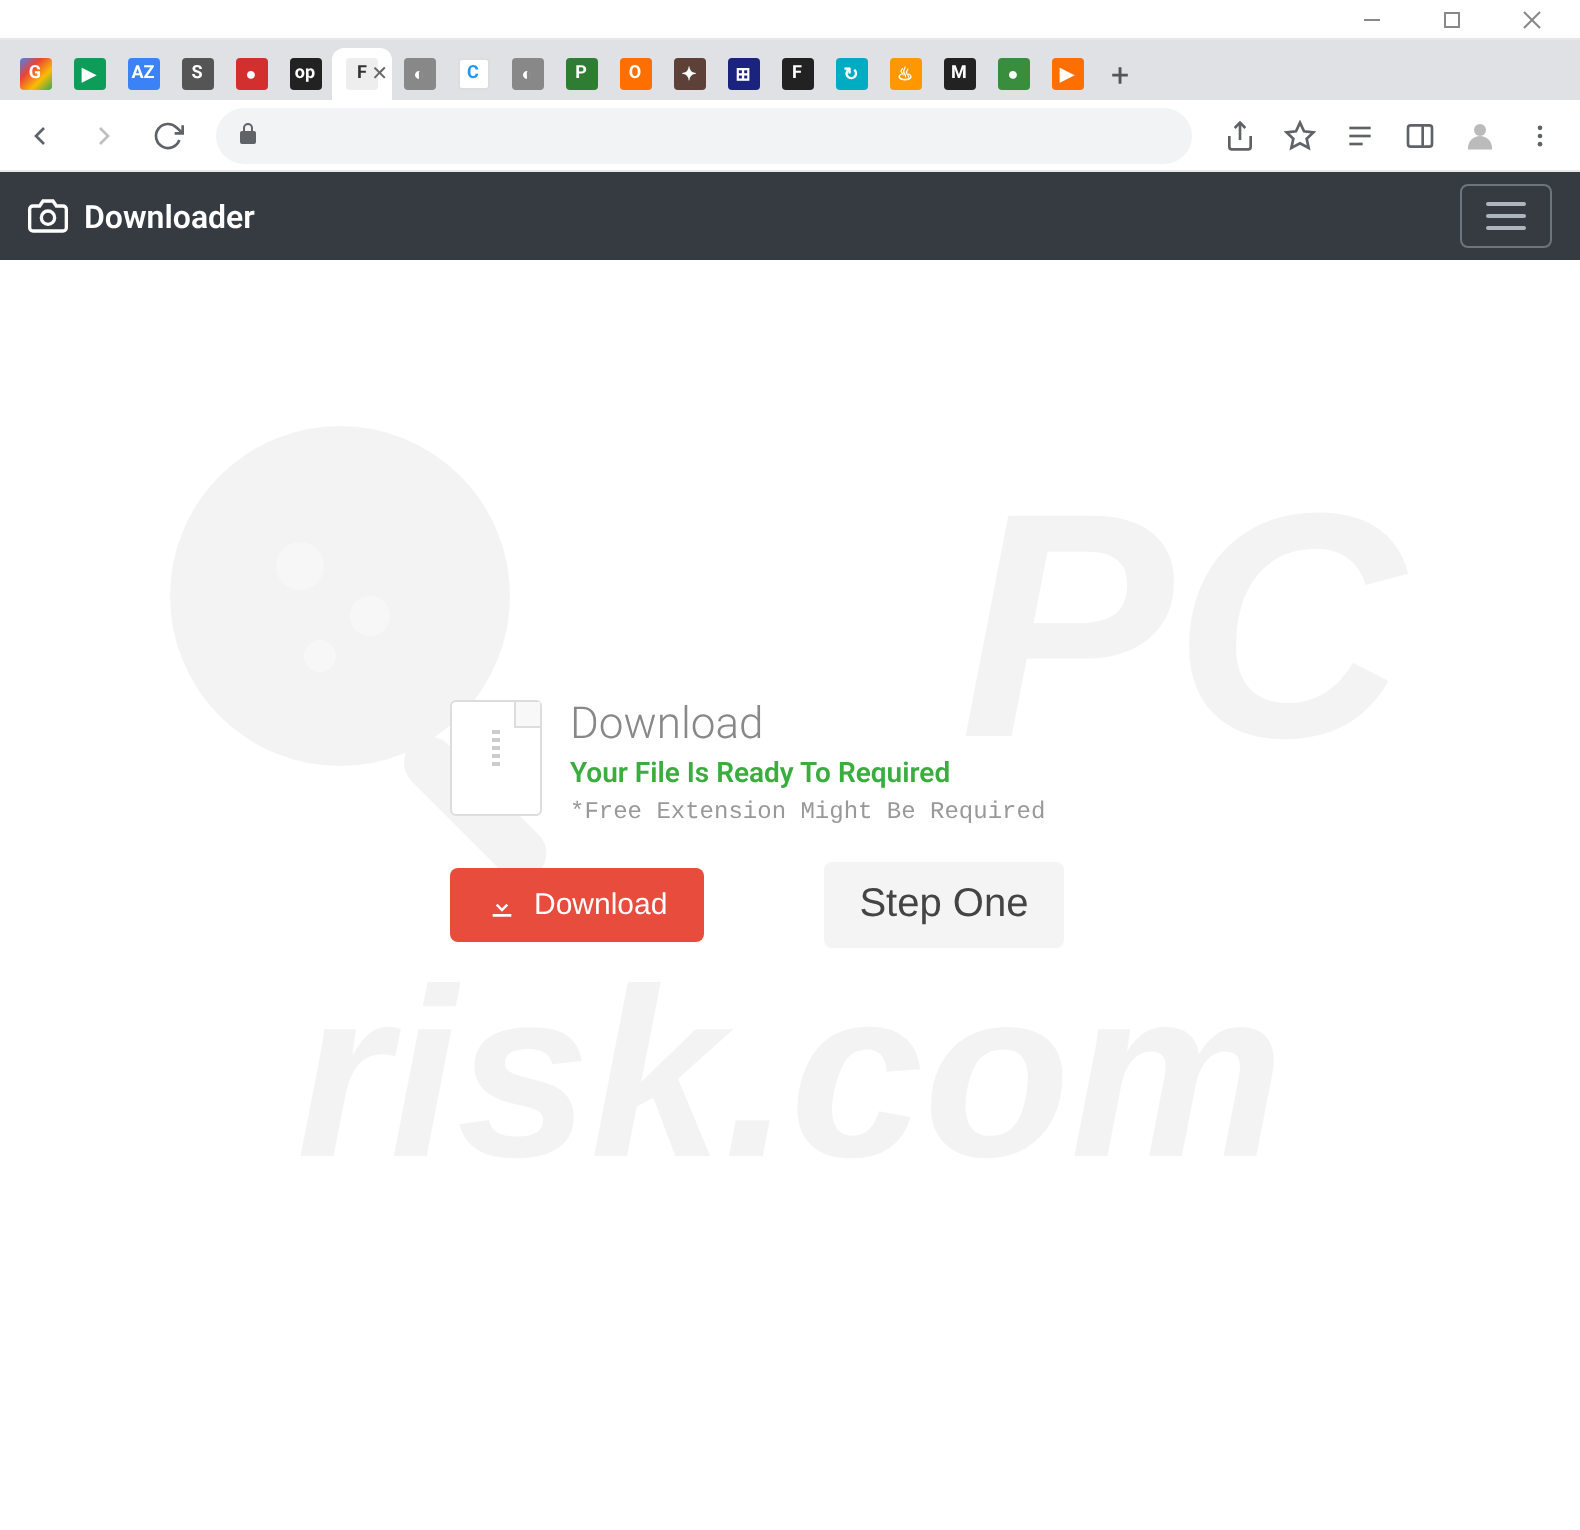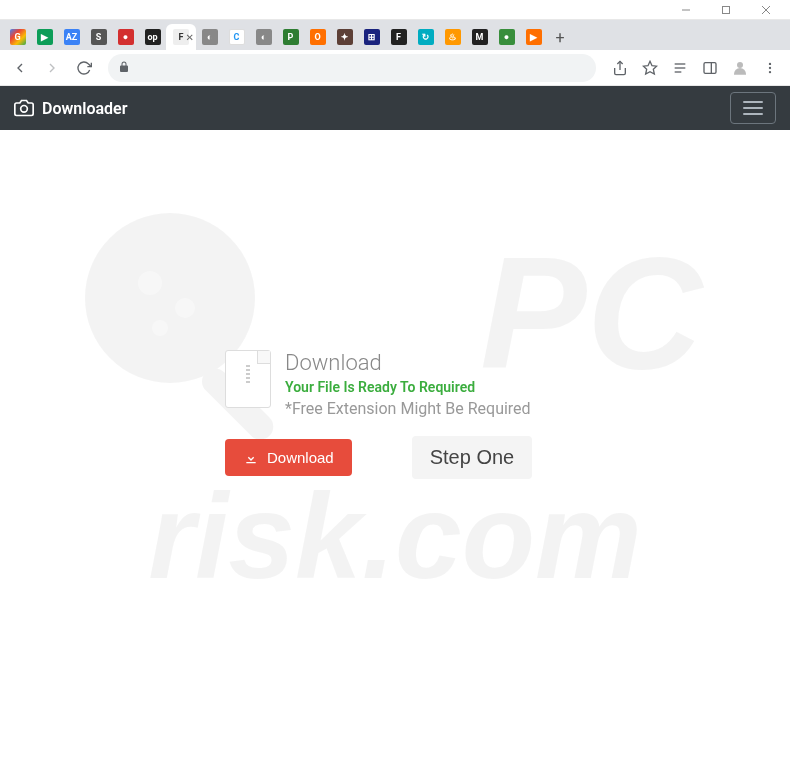--- a/index.html
+++ b/index.html
@@ -41,21 +41,21 @@
     
     .download-box { position: absolute; left: 50%; top: 220px; transform: translateX(-50%); width: 340px; }
     .file-row { display: flex; align-items: flex-start; gap: 14px; margin-bottom: 18px; }
     .file-icon { width: 46px; height: 58px; border: 1px solid #ddd; border-radius: 3px; position: relative; background: #fff; }
     .file-icon::before { content: ''; position: absolute; top: 0; right: 0; width: 12px; height: 12px; border-left: 1px solid #ddd; border-bottom: 1px solid #ddd; background: #f8f8f8; }
     .zip-mark { position: absolute; left: 50%; top: 14px; transform: translateX(-50%); width: 8px; height: 30px; }
     .zip-mark::before { content: ''; position: absolute; left: 2px; top: 0; width: 4px; height: 20px; background: repeating-linear-gradient(to bottom, #ccc 0, #ccc 2px, transparent 2px, transparent 4px); }
     .file-text { flex: 1; }
     .dl-title { font-size: 22px; font-weight: 300; color: #888; margin-bottom: 4px; }
     .dl-ready { font-size: 14px; font-weight: 600; color: #3bad3e; margin-bottom: 4px; }
-    .dl-note { font-size: 16px; color: #999; }
+    .dl-note { font-size: 12px; color: #999; font-family: Liberation Mono, monospace; }
     .btn-row { display: flex; gap: 60px; align-items: center; }
     .btn-download { background: #e74c3c; color: #fff; border: none; padding: 10px 18px; border-radius: 4px; font-size: 15px; display: flex; align-items: center; gap: 8px; cursor: pointer; }
     .btn-download svg { width: 16px; height: 16px; }
     .btn-step { background: #f4f4f4; color: #444; border: none; padding: 10px 18px; border-radius: 4px; font-size: 20px; cursor: pointer; }
     
     
     .fg { background: linear-gradient(135deg,#4285f4,#ea4335,#fbbc05,#34a853); }
     .fgr { background: #0d9d58; }
     .faz { background: #3b82f6; }
     .fs { background: #555; }

